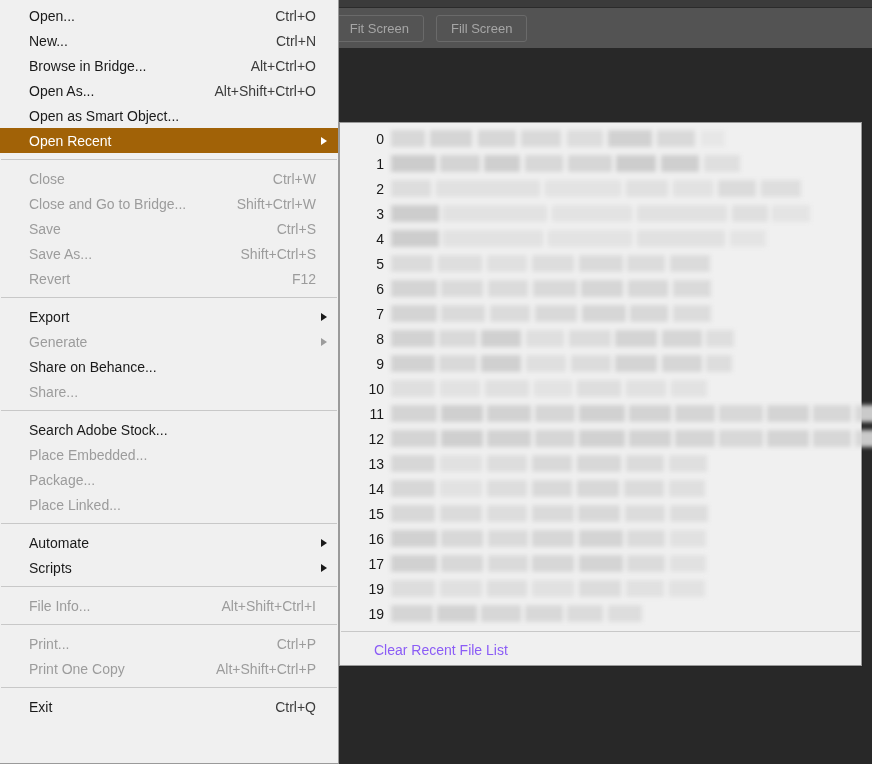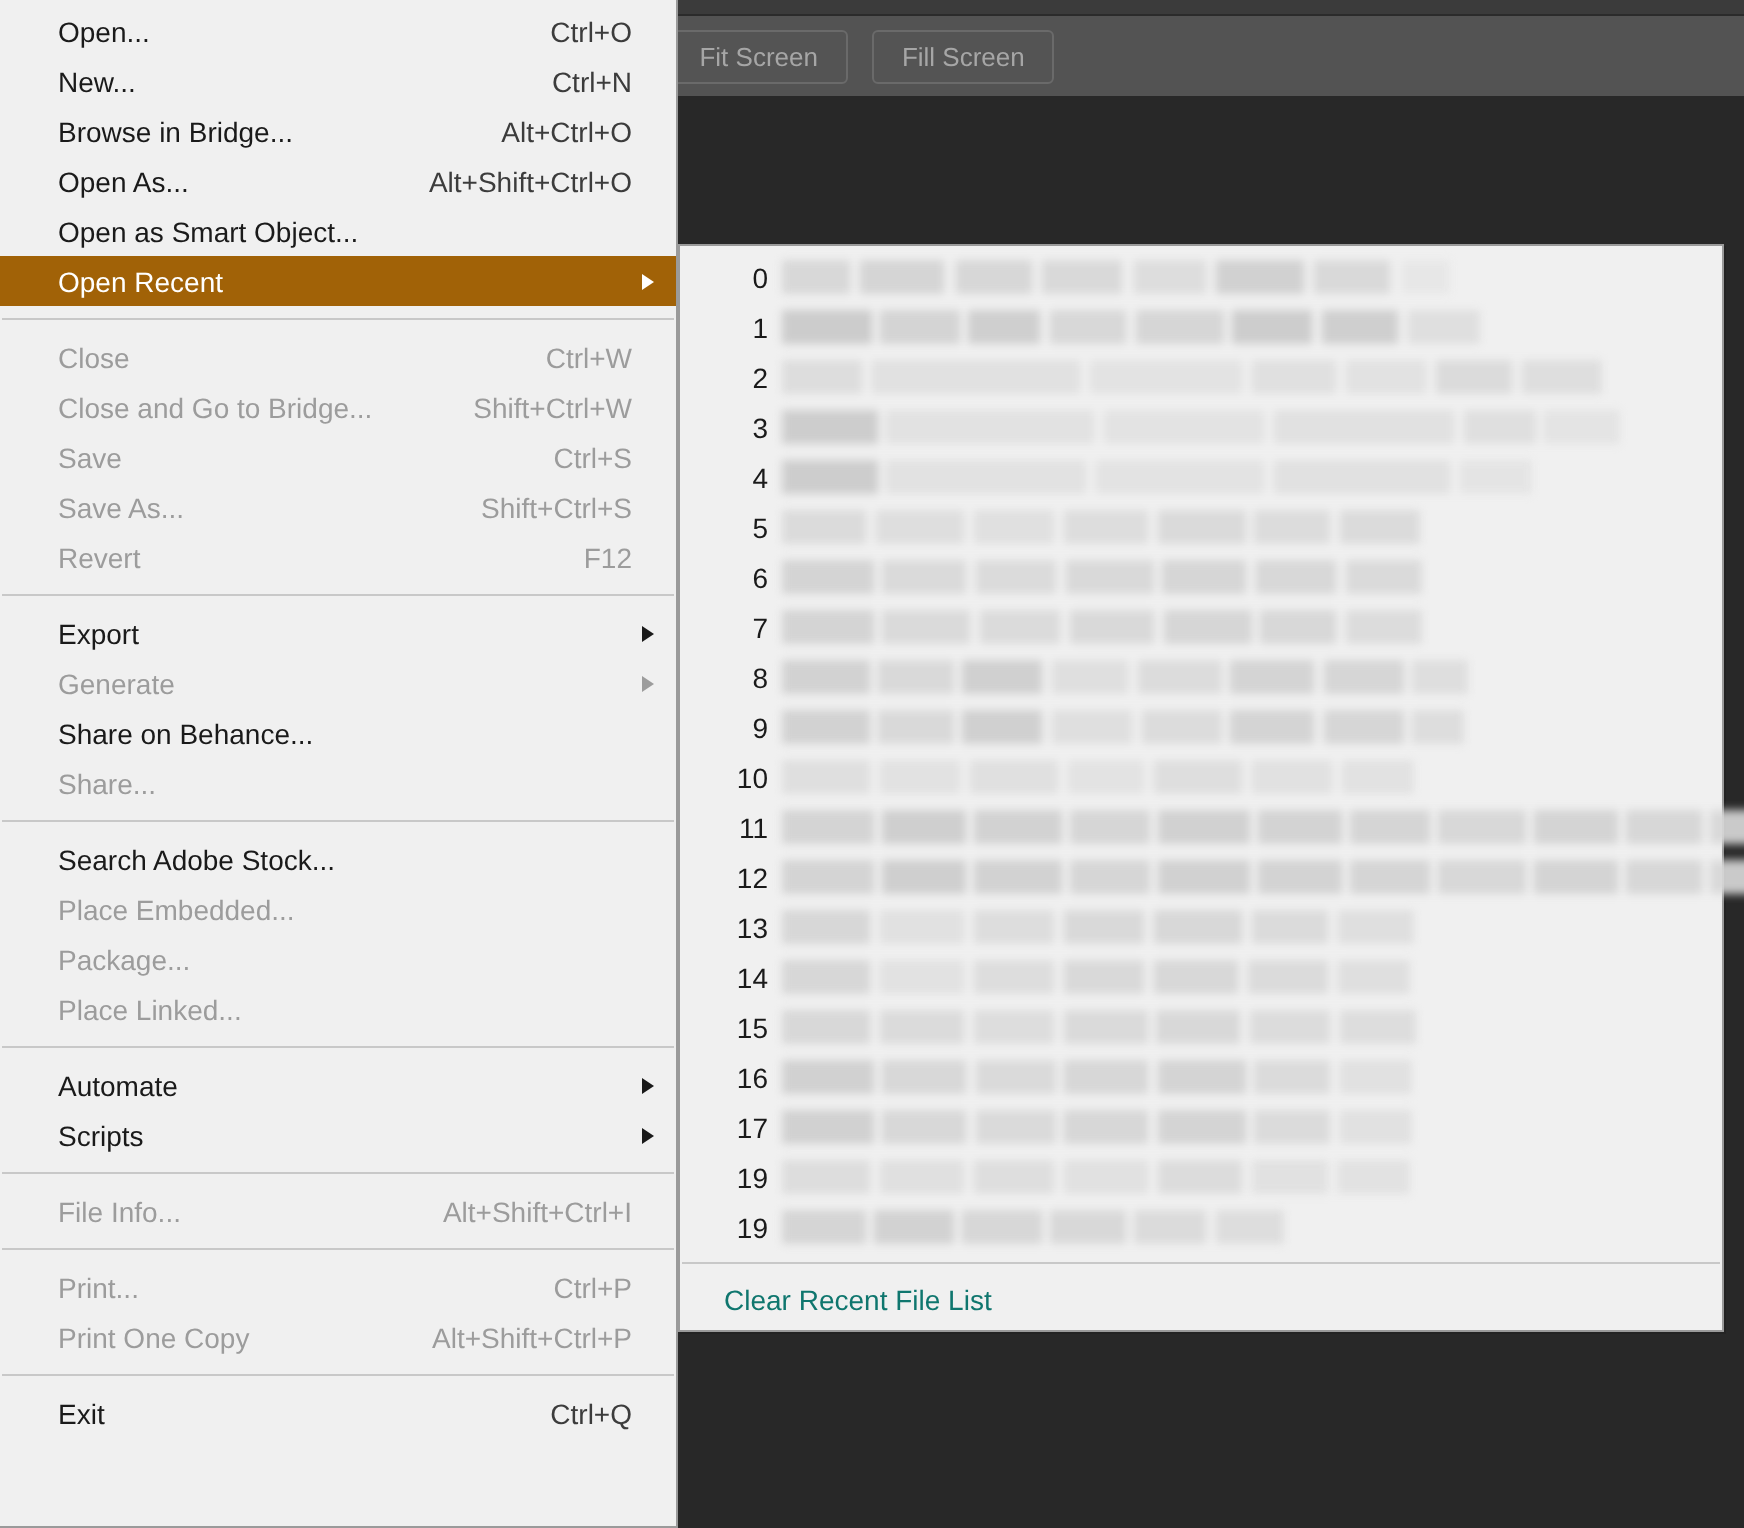--- a/index.html
+++ b/index.html
@@ -173,23 +173,23 @@
     align-items: stretch;
     flex: 0 0 auto;
     filter: blur(2.2px);
     opacity: 0.92;
   }
   .redacted span { display: block; height: 100%; }
   #clear-recent {
     height: 30px;
     display: flex;
     align-items: center;
-    padding-left: 22px;
+    padding-left: 34px;
     font-size: 14px;
-    color: #0f766e;
+    color: #8b5cf6;
     box-sizing: border-box;
   }
   .sub-sep {
     height: 1px;
     background: #c8c8c8;
     margin: 5px 1px 3px 1px;
   }
 </style>
 </head>
 <body>

